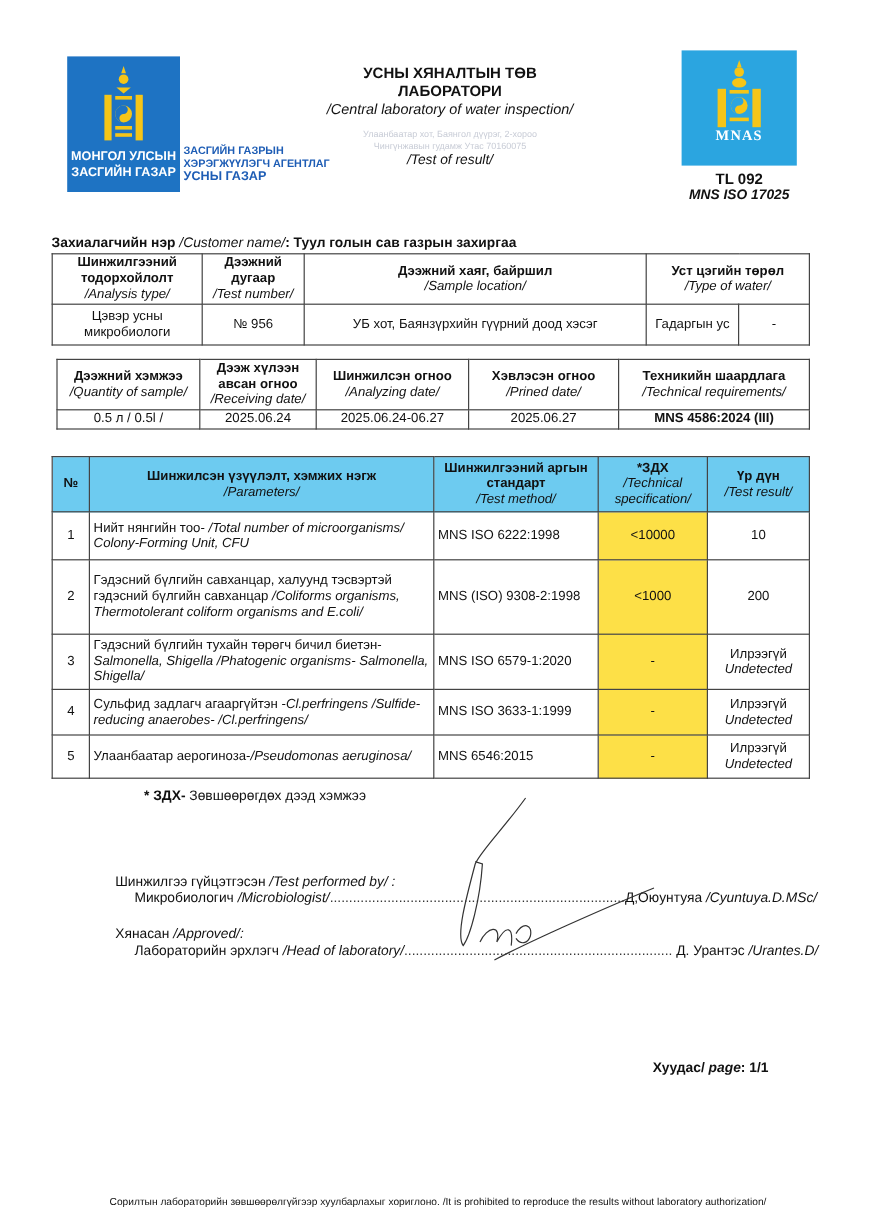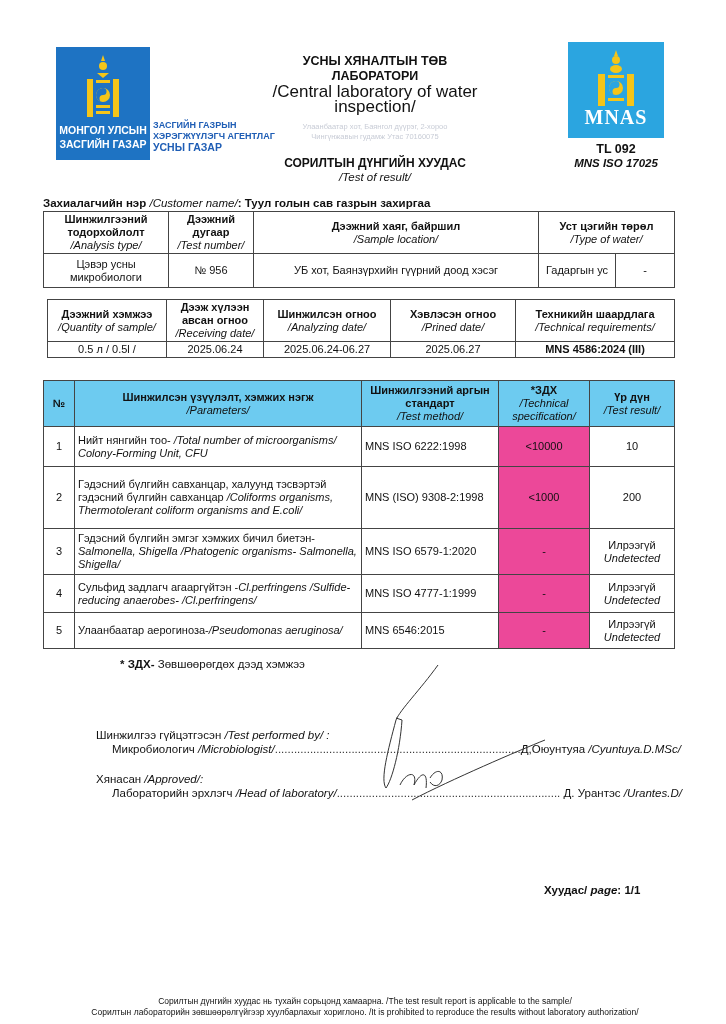--- a/index.html
+++ b/index.html
@@ -13,47 +13,47 @@
   .logo-left { left: 56px; top: 47px; width: 94px; height: 113px; background: #1e73c3; }
   .logo-left .emblem { position: absolute; left: 30px; top: 6px; width: 34px; height: 66px; }
   .logo-left .gov { position: absolute; left: 0; right: 0; top: 76px; color: #fff; font-size: 10.5px;
                     font-weight: bold; text-align: center; line-height: 14px; }
   .agency { left: 153px; top: 120px; color: #1e5db5; font-weight: bold; font-size: 9px; line-height: 11px; }
   .agency .big { font-size: 10.5px; }
 
   
   .hdr { left: 250px; width: 250px; top: 54px; text-align: center; }
   .hdr .t1 { font-size: 12.5px; font-weight: bold; line-height: 15px; }
-  .hdr .t2 { font-size: 17px; line-height: 15px; }
+  .hdr .t2 { font-size: 12px; font-style: italic; line-height: 15px; }
   .hdr .addr { margin-top: 8px; font-size: 7.5px; color: #c8ccd6; line-height: 10px; }
   .hdr .t3 { margin-top: 14px; font-size: 12px; font-weight: bold; line-height: 14px; }
   .hdr .t4 { font-size: 11.5px; font-style: italic; line-height: 14px; }
 
   
   .logo-right { left: 568px; top: 42px; width: 96px; height: 96px; background: #2ba5e0; }
   .logo-right .emblem { position: absolute; left: 28px; top: 6px; width: 40px; height: 62px; }
   .logo-right .mnas { position: absolute; left: 0; right: 0; top: 64px; text-align: center; color: #fff;
-                      font-family: "Liberation Serif", serif; font-weight: bold; font-size: 20px; letter-spacing: 1px; }
+                      font-family: "Liberation Serif", serif; font-weight: bold; font-size: 12px; letter-spacing: 1px; }
   .accr { left: 560px; width: 112px; top: 142px; text-align: center; font-weight: bold; }
   .accr .a1 { font-size: 12.5px; line-height: 14px; }
   .accr .a2 { font-size: 11.5px; font-style: italic; line-height: 14px; }
 
   
   .cust { left: 43px; top: 197px; font-size: 11.5px; }
 
   table { border-collapse: collapse; font-size: 11px; }
   td, th { border: 1px solid #444; text-align: center; vertical-align: middle; padding: 1px 3px; line-height: 13px; }
   th { font-weight: bold; }
   th .en { font-weight: normal; font-style: italic; display: block; }
 
   .t-a { left: 43px; top: 211px; width: 632px; }
   .t-b { left: 47px; top: 299px; width: 628px; }
   .t-c { left: 43px; top: 380px; width: 632px; }
   .t-c th { background: #6dcbf0; }
-  .t-c td.spec { background: #ec4899; }
+  .t-c td.spec { background: #fde047; }
   .t-c td.param { text-align: left; }
   .t-c td.method { text-align: left; }
   .note { left: 90px; top: 658px; font-size: 11.5px; margin-left: 30px; }
 
   
   .sig { left: 96px; font-size: 11.5px; line-height: 14px; }
   .dots { color: #333; letter-spacing: 0; }
   .page { left: 544px; top: 884px; font-size: 11.5px; font-weight: bold; }
   .foot { left: 60px; width: 610px; top: 996px; font-size: 8.5px; text-align: center; line-height: 11px; }
 </style>
@@ -85,21 +85,20 @@
 </div>
 
 <div class="abs hdr">
   <div class="t1">УСНЫ ХЯНАЛТЫН ТӨВ</div>
   <div class="t1">ЛАБОРАТОРИ</div>
   <div class="t2">/Central laboratory of water inspection/</div>
   <div class="addr">
     <div>Улаанбаатар хот, Баянгол дүүрэг, 2-хороо</div>
     <div>Чингүнжавын гудамж Утас 70160075</div>
   </div>
-  <div class="t3">СОРИЛТЫН ДҮНГИЙН ХУУДАС</div>
   <div class="t4">/Test of result/</div>
 </div>
 
 <div class="abs logo-right">
   <svg class="emblem" viewBox="0 0 40 62">
     <path d="M20 2 L22 8 L18 8 Z" fill="#f5c518"></path>
     <circle cx="20" cy="12" r="4" fill="#f5c518"></circle>
     <ellipse cx="20" cy="21" rx="6" ry="4" fill="#f5c518"></ellipse>
     <rect x="2" y="26" width="7" height="32" fill="#f5c518"></rect>
     <rect x="31" y="26" width="7" height="32" fill="#f5c518"></rect>
@@ -174,29 +173,29 @@
   </tr>
   <tr style="height:62px">
     <td>2</td>
     <td class="param"><span>Гэдэсний бүлгийн савханцар, халуунд тэсвэртэй гэдэсний бүлгийн савханцар </span><i>/Coliforms organisms, Thermotolerant coliform organisms and E.coli/</i></td>
     <td class="method">MNS (ISO) 9308-2:1998</td>
     <td class="spec">&lt;1000</td>
     <td>200</td>
   </tr>
   <tr style="height:46px">
     <td>3</td>
-    <td class="param"><span>Гэдэсний бүлгийн эмгэг хэмжих бичил биетэн- </span><i>Salmonella, Shigella /Phatogenic organisms- Salmonella, Shigella/</i></td>
+    <td class="param"><span>Гэдэсний бүлгийн тухайн төрөгч бичил биетэн- </span><i>Salmonella, Shigella /Phatogenic organisms- Salmonella, Shigella/</i></td>
     <td class="method">MNS ISO 6579-1:2020</td>
     <td class="spec">-</td>
     <td><span>Илрээгүй</span><br><i>Undetected</i></td>
   </tr>
   <tr style="height:38px">
     <td>4</td>
     <td class="param"><span>Сульфид задлагч агааргүйтэн -</span><i>Cl.perfringens /Sulfide-reducing anaerobes- /Cl.perfringens/</i></td>
-    <td class="method">MNS ISO 4777-1:1999</td>
+    <td class="method">MNS ISO 3633-1:1999</td>
     <td class="spec">-</td>
     <td><span>Илрээгүй</span><br><i>Undetected</i></td>
   </tr>
   <tr style="height:36px">
     <td>5</td>
     <td class="param"><span>Улаанбаатар аерогиноза-</span><i>/Pseudomonas aeruginosa/</i></td>
     <td class="method">MNS 6546:2015</td>
     <td class="spec">-</td>
     <td><span>Илрээгүй</span><br><i>Undetected</i></td>
   </tr>
@@ -223,15 +222,14 @@
 <svg class="abs" style="left:370px; top:660px; width:300px; height:150px" viewBox="0 0 300 150">
   <path d="M68 5 C50 30, 30 50, 26 60 C18 90, 10 120, 16 128 C22 120, 30 90, 32 60 L26 58" fill="none" stroke="#333" stroke-width="1"></path>
   <path d="M30 125 C36 112, 48 110, 44 125 C52 110, 58 112, 56 128 M60 118 C66 108, 74 110, 72 120 C70 126, 64 128, 60 122 M42 140 C80 120, 150 90, 175 80" fill="none" stroke="#333" stroke-width="1"></path>
 </svg>
 
 <div class="abs page">
   <span>Хуудас/ </span><i>page</i><span>: 1/1</span>
 </div>
 
 <div class="abs foot">
-  <div>Сорилтын дүнгийн хуудас нь тухайн сорьцонд хамаарна. /The test result report is applicable to the sample/</div>
   <div>Сорилтын лабораторийн зөвшөөрөлгүйгээр хуулбарлахыг хориглоно. /It is prohibited to reproduce the results without laboratory authorization/</div>
 </div>
 
 </body></html>

